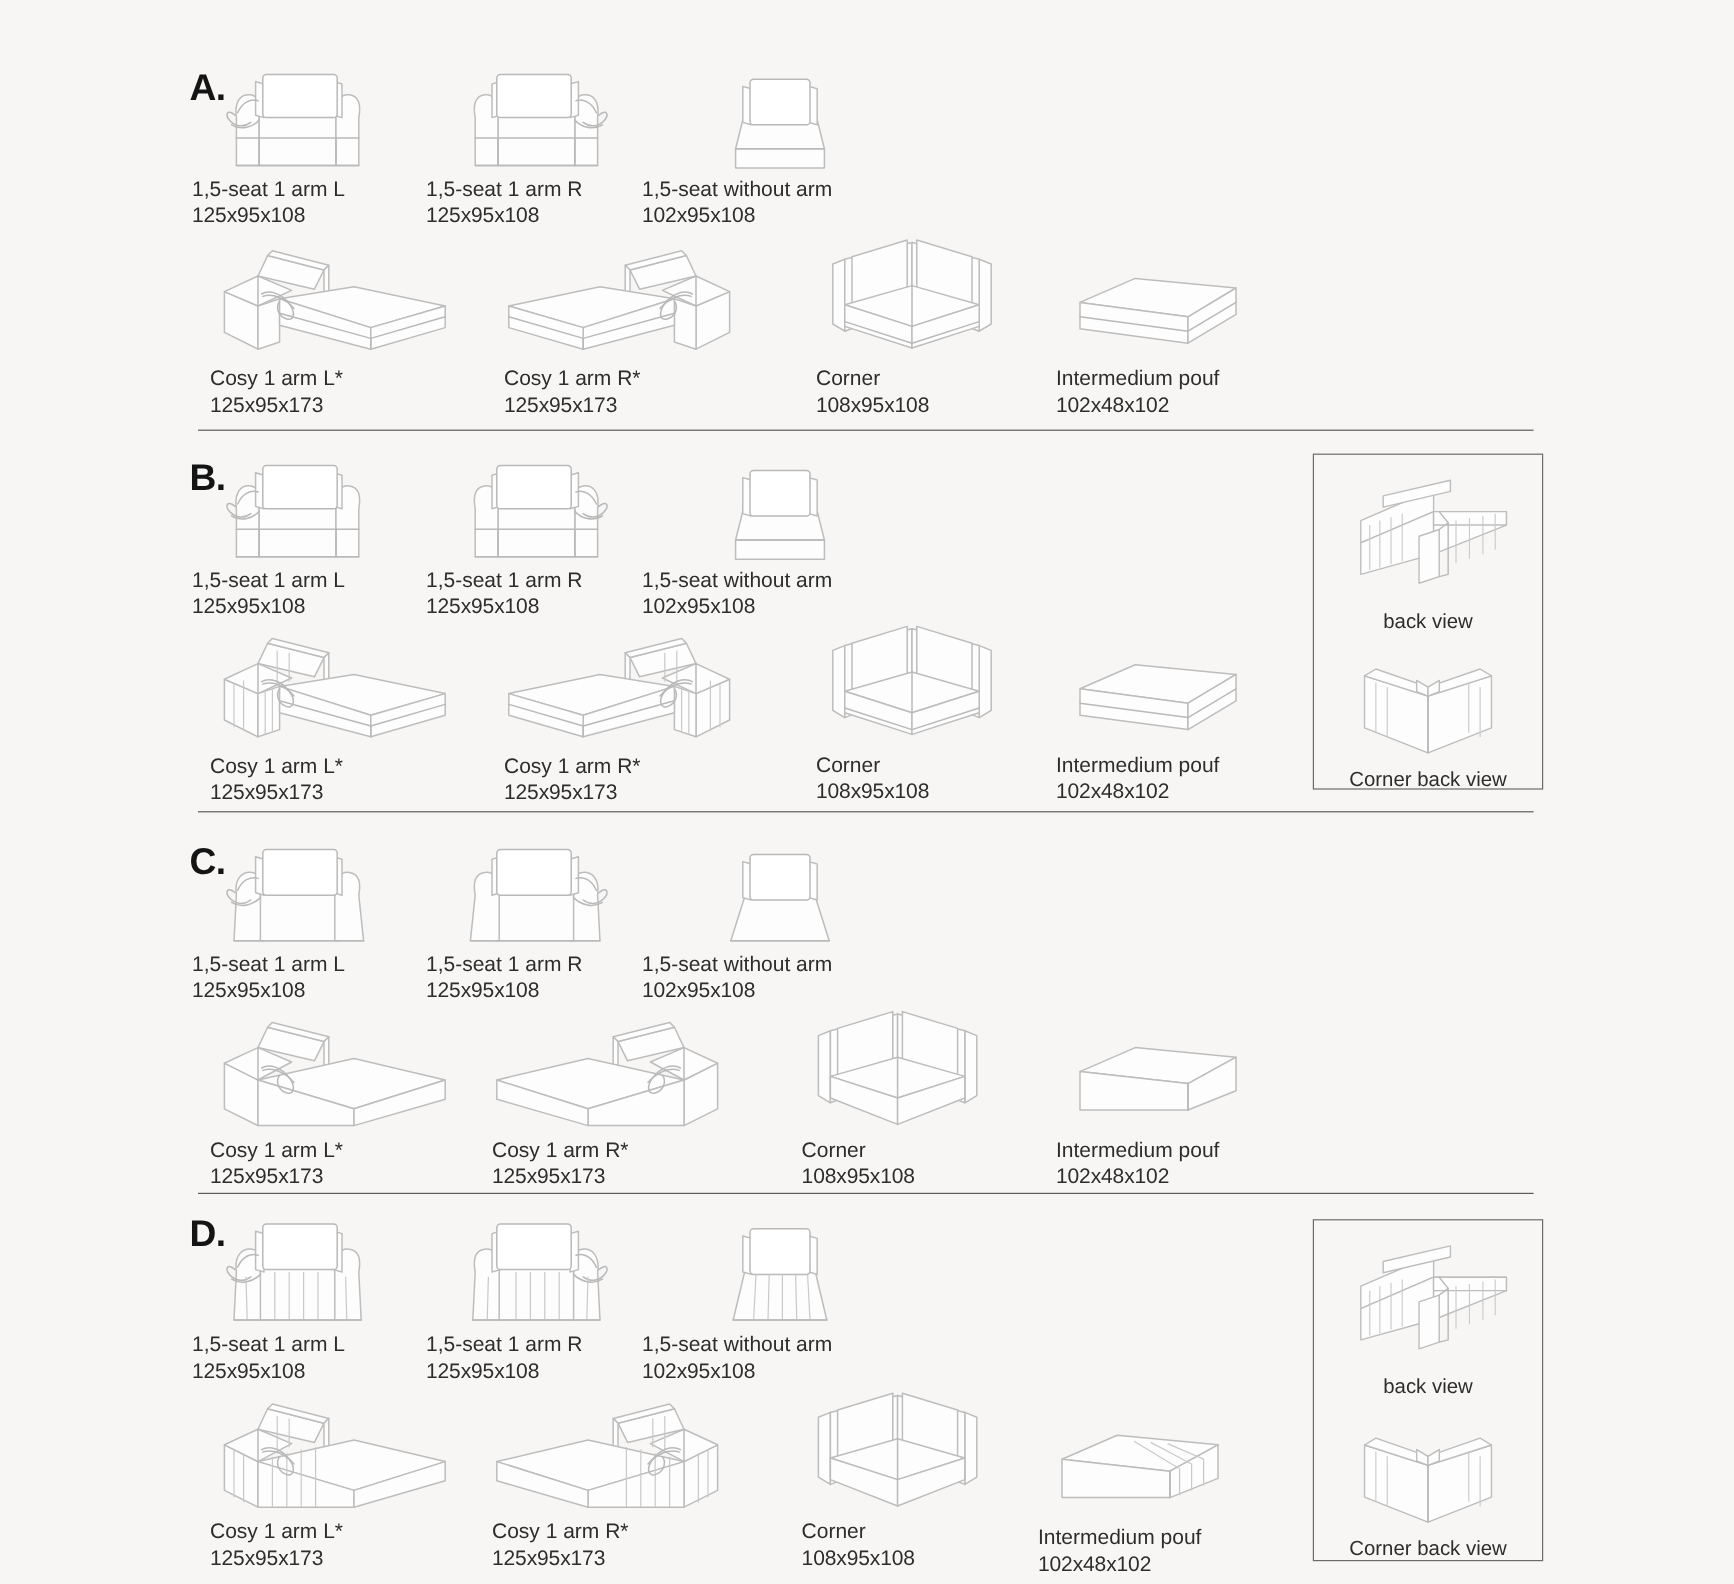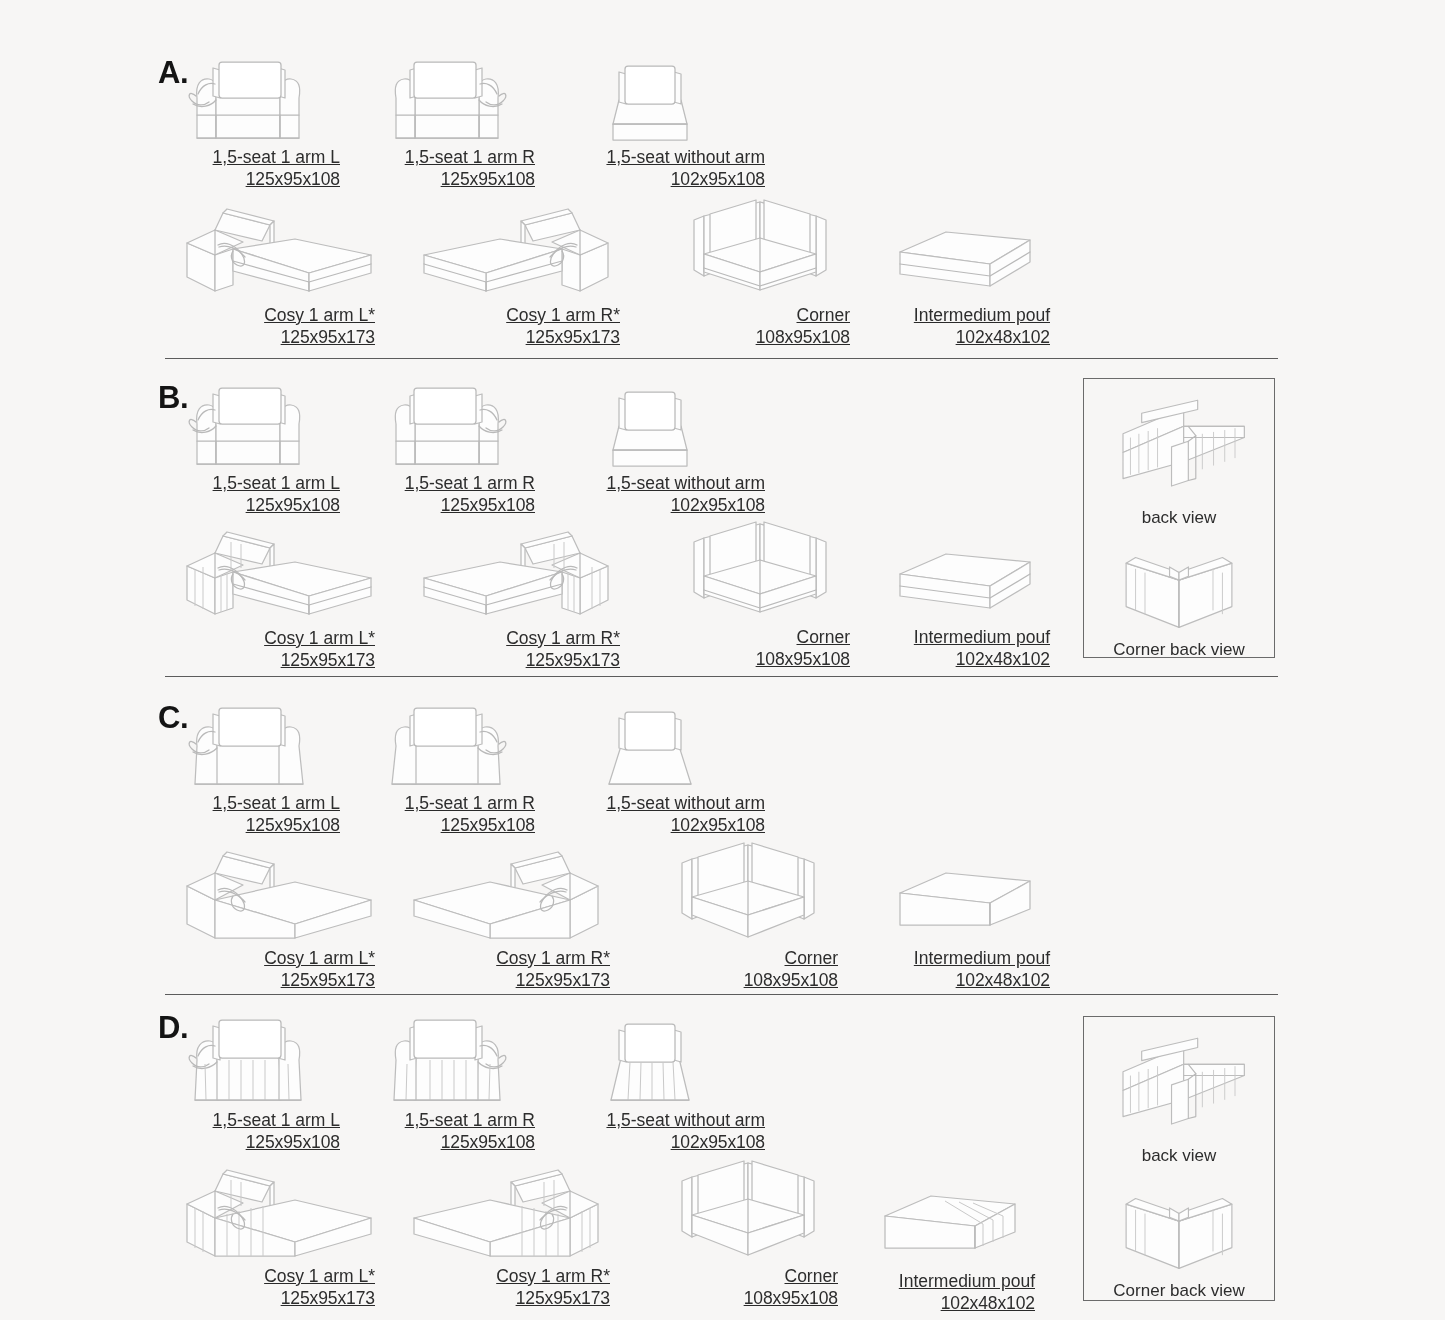--- a/index.html
+++ b/index.html
@@ -23,38 +23,39 @@
     color:#141414;
     font-family:"Liberation Sans", sans-serif;
   }
   .divider{
     position:absolute;
     left:165px;width:1113px;height:1px;
     background:#5c5c5c;
   }
 
   
-  .item{position:absolute;text-align:right;text-decoration:underline;}
+  .item{position:absolute;text-align:left;}
   .art{position:relative;margin:0 auto;}
   .art svg{display:block;overflow:visible;}
   .cap{
     font-size:17.5px;
     line-height:21.5px;
     color:#2d2d2d;
     white-space:nowrap;
     font-family:"Liberation Sans", sans-serif;
   }
   .cap.dim{letter-spacing:-.1px;}
 
   
   .backbox{
     position:absolute;
     border:1px solid #6b6b6b;
     background:#f7f6f5;
     box-sizing:border-box;
+    margin-left:11px;
   }
   .backbox .bv{position:absolute;text-align:center;width:100%;}
   .backbox .bv .cap{font-size:17px;}
 
   
   .ln{fill:none;stroke:#b9b9b9;stroke-width:1.25;
       stroke-linejoin:round;stroke-linecap:round;}
   .ln2{fill:#ffffff;stroke:#b9b9b9;stroke-width:1.25;
       stroke-linejoin:round;stroke-linecap:round;}
   .lnW{fill:#fdfdfd;stroke:#bdbdbd;stroke-width:1.25;

